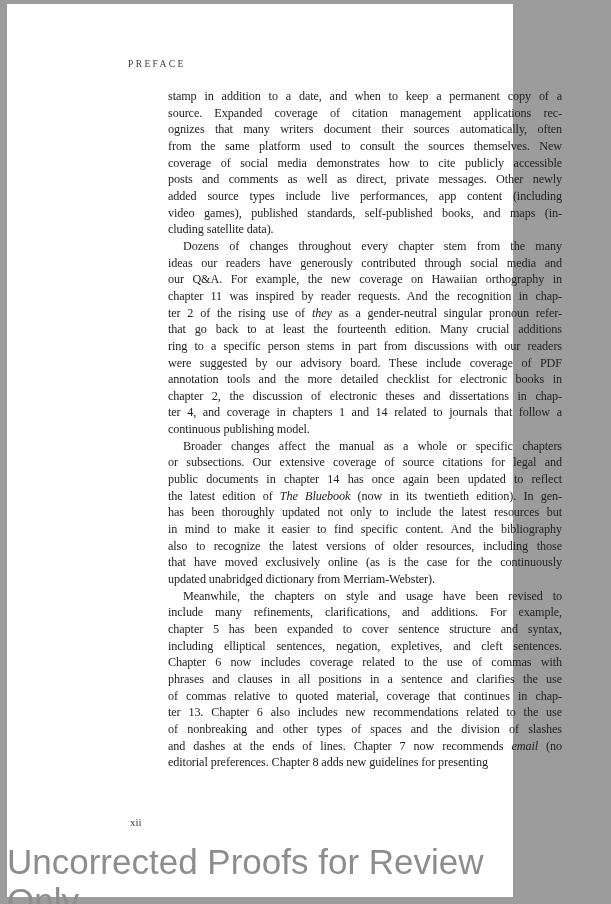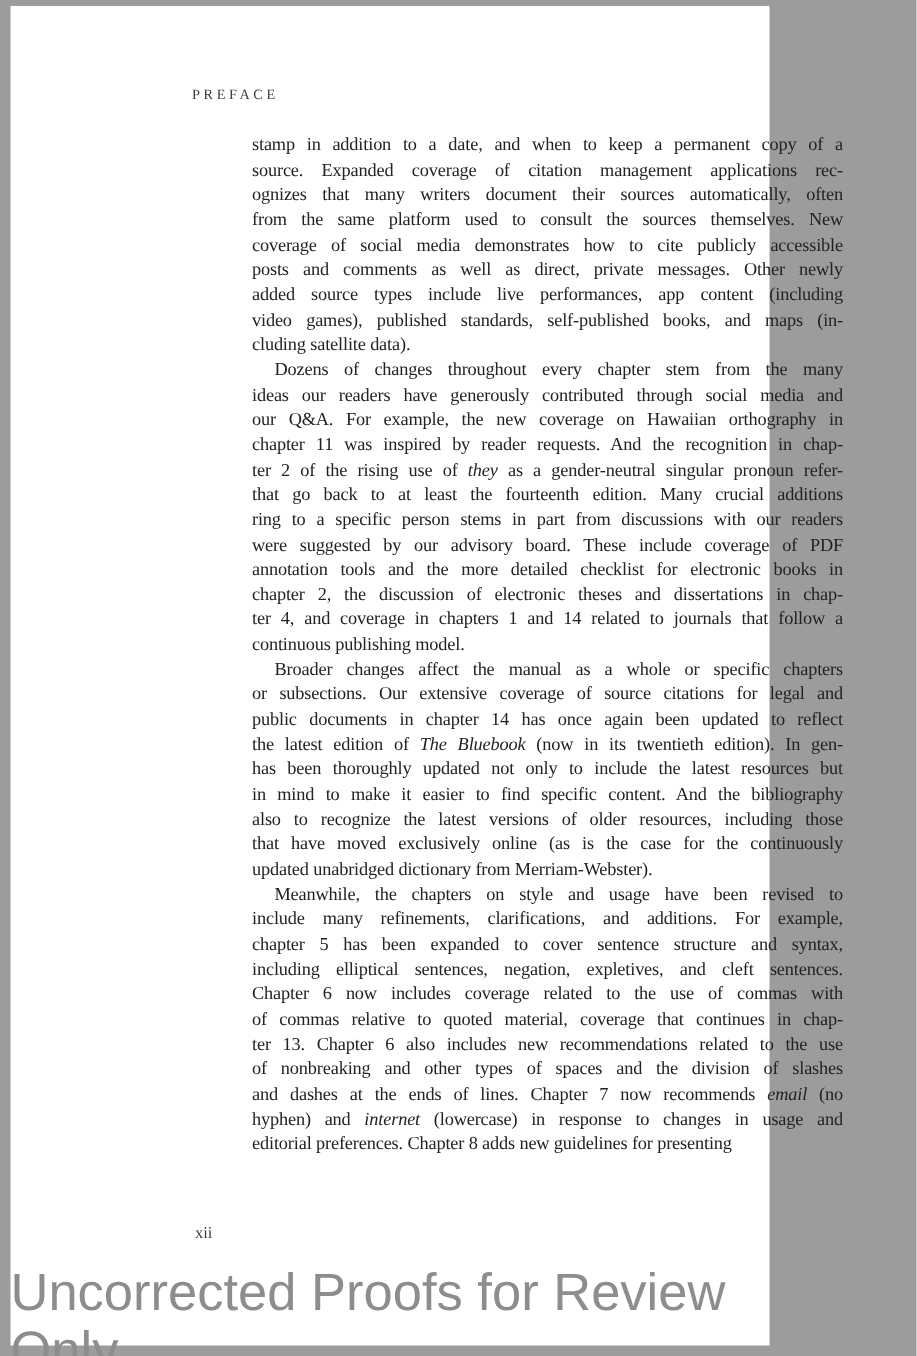--- a/index.html
+++ b/index.html
@@ -99,25 +99,25 @@
         <div class="line"><span>also to recognize the latest versions of older resources, including those</span></div>
         <div class="line"><span>that have moved exclusively online (as is the case for the continuously</span></div>
         <div class="line para-end"><span>updated unabridged dictionary from Merriam-Webster).</span></div>
       </div>
       <div class="paragraph">
         <div class="line indent"><span>Meanwhile, the chapters on style and usage have been revised to</span></div>
         <div class="line"><span>include many refinements, clarifications, and additions. For example,</span></div>
         <div class="line"><span>chapter 5 has been expanded to cover sentence structure and syntax,</span></div>
         <div class="line"><span>including elliptical sentences, negation, expletives, and cleft sentences.</span></div>
         <div class="line"><span>Chapter 6 now includes coverage related to the use of commas with</span></div>
+        <div class="line"><span>phrases and clauses in all positions in a sentence and clarifies the use</span></div>
         <div class="line"><span>of commas relative to quoted material, coverage that continues in chap-</span></div>
         <div class="line"><span>ter 13. Chapter 6 also includes new recommendations related to the use</span></div>
         <div class="line"><span>of nonbreaking and other types of spaces and the division of slashes</span></div>
         <div class="line"><span>and dashes at the ends of lines. Chapter 7 now recommends </span><em>email</em><span> (no</span></div>
-        <div class="line"><span>hyphen) and </span><em>internet</em><span> (lowercase) in response to changes in usage and</span></div>
         <div class="line para-end"><span>editorial preferences. Chapter 8 adds new guidelines for presenting</span></div>
       </div>
     </div>
 
   <div class="folio">xii</div>
 
   <div class="watermark">Uncorrected Proofs for Review Only</div>
 </div>
 
 </body></html>

